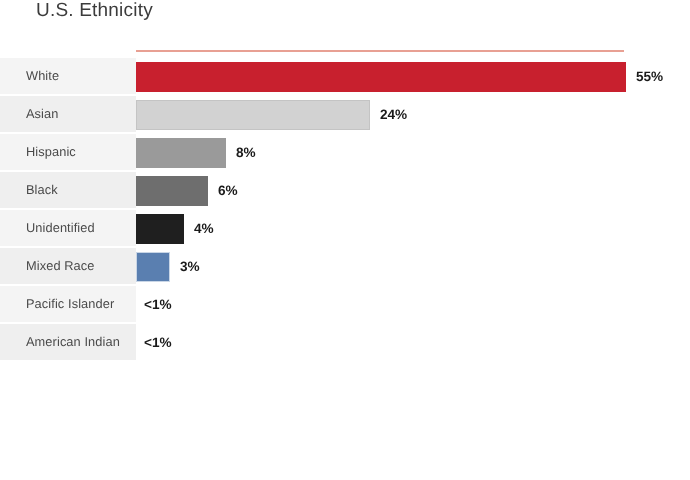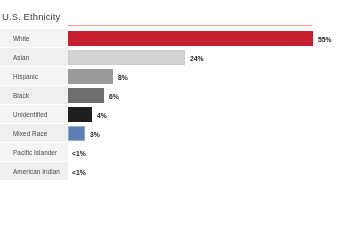--- a/index.html
+++ b/index.html
@@ -17,22 +17,22 @@
   .widget {
     width: 345px;
     height: 188px;
     background: #ffffff;
     box-sizing: border-box;
     position: relative;
   }
   .title-bar {
     height: 22px;
     display: flex;
-    align-items: flex-end;
-    padding-left: 2px;
+    align-items: flex-start;
+    padding-left: 18px;
     box-sizing: border-box;
   }
   .title {
     font-size: 9.5px;
     color: #3c3c3c;
     letter-spacing: 0.1px;
     white-space: nowrap;
   }
   .accent-rule {
     position: absolute;

